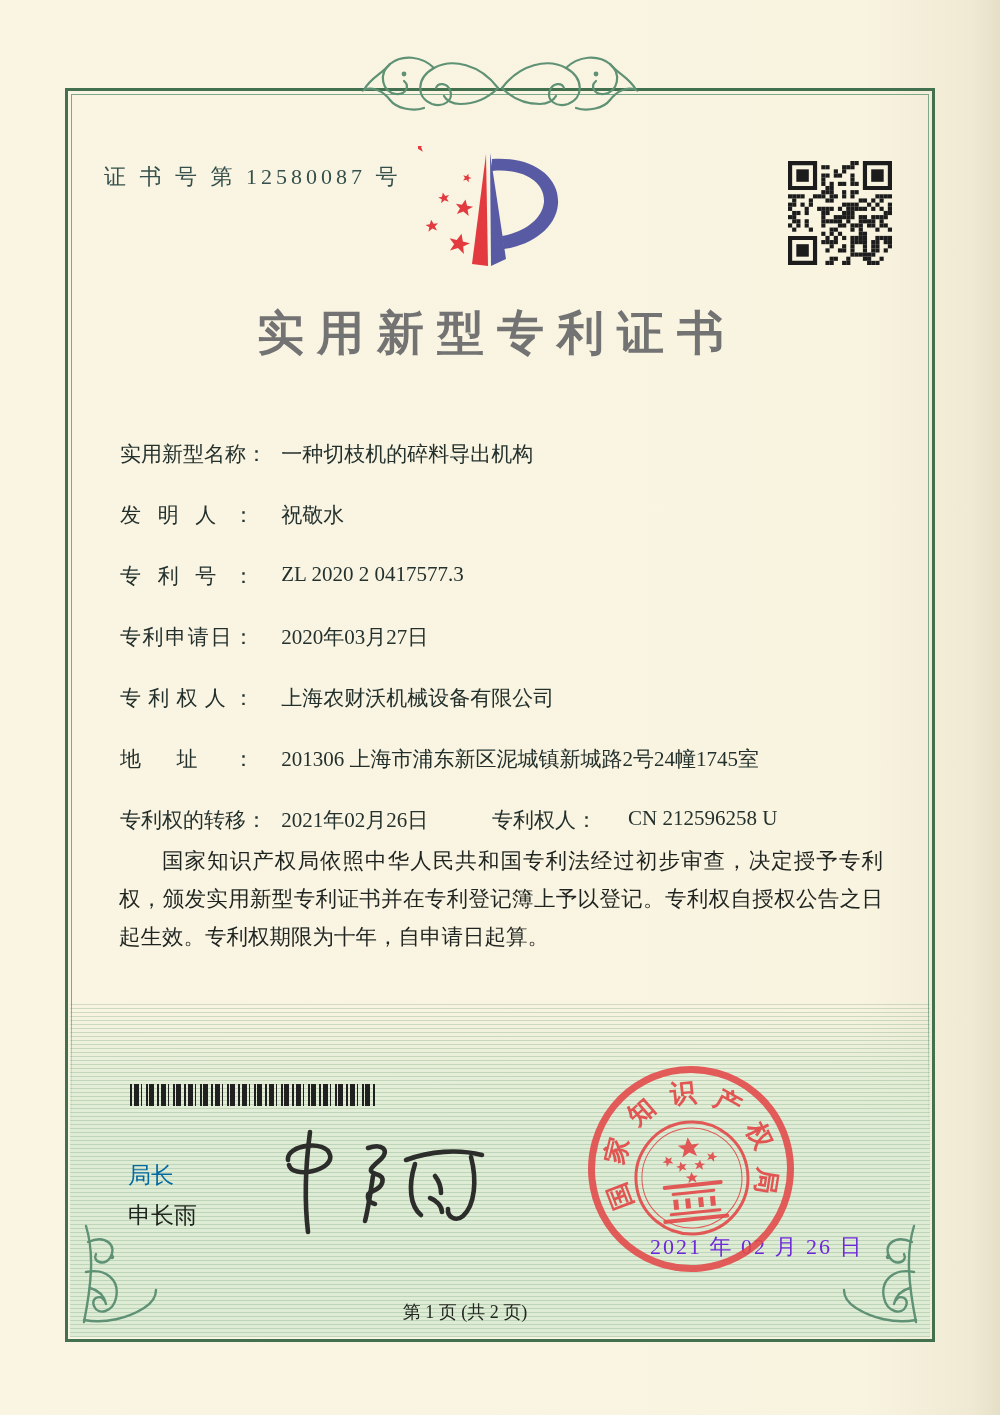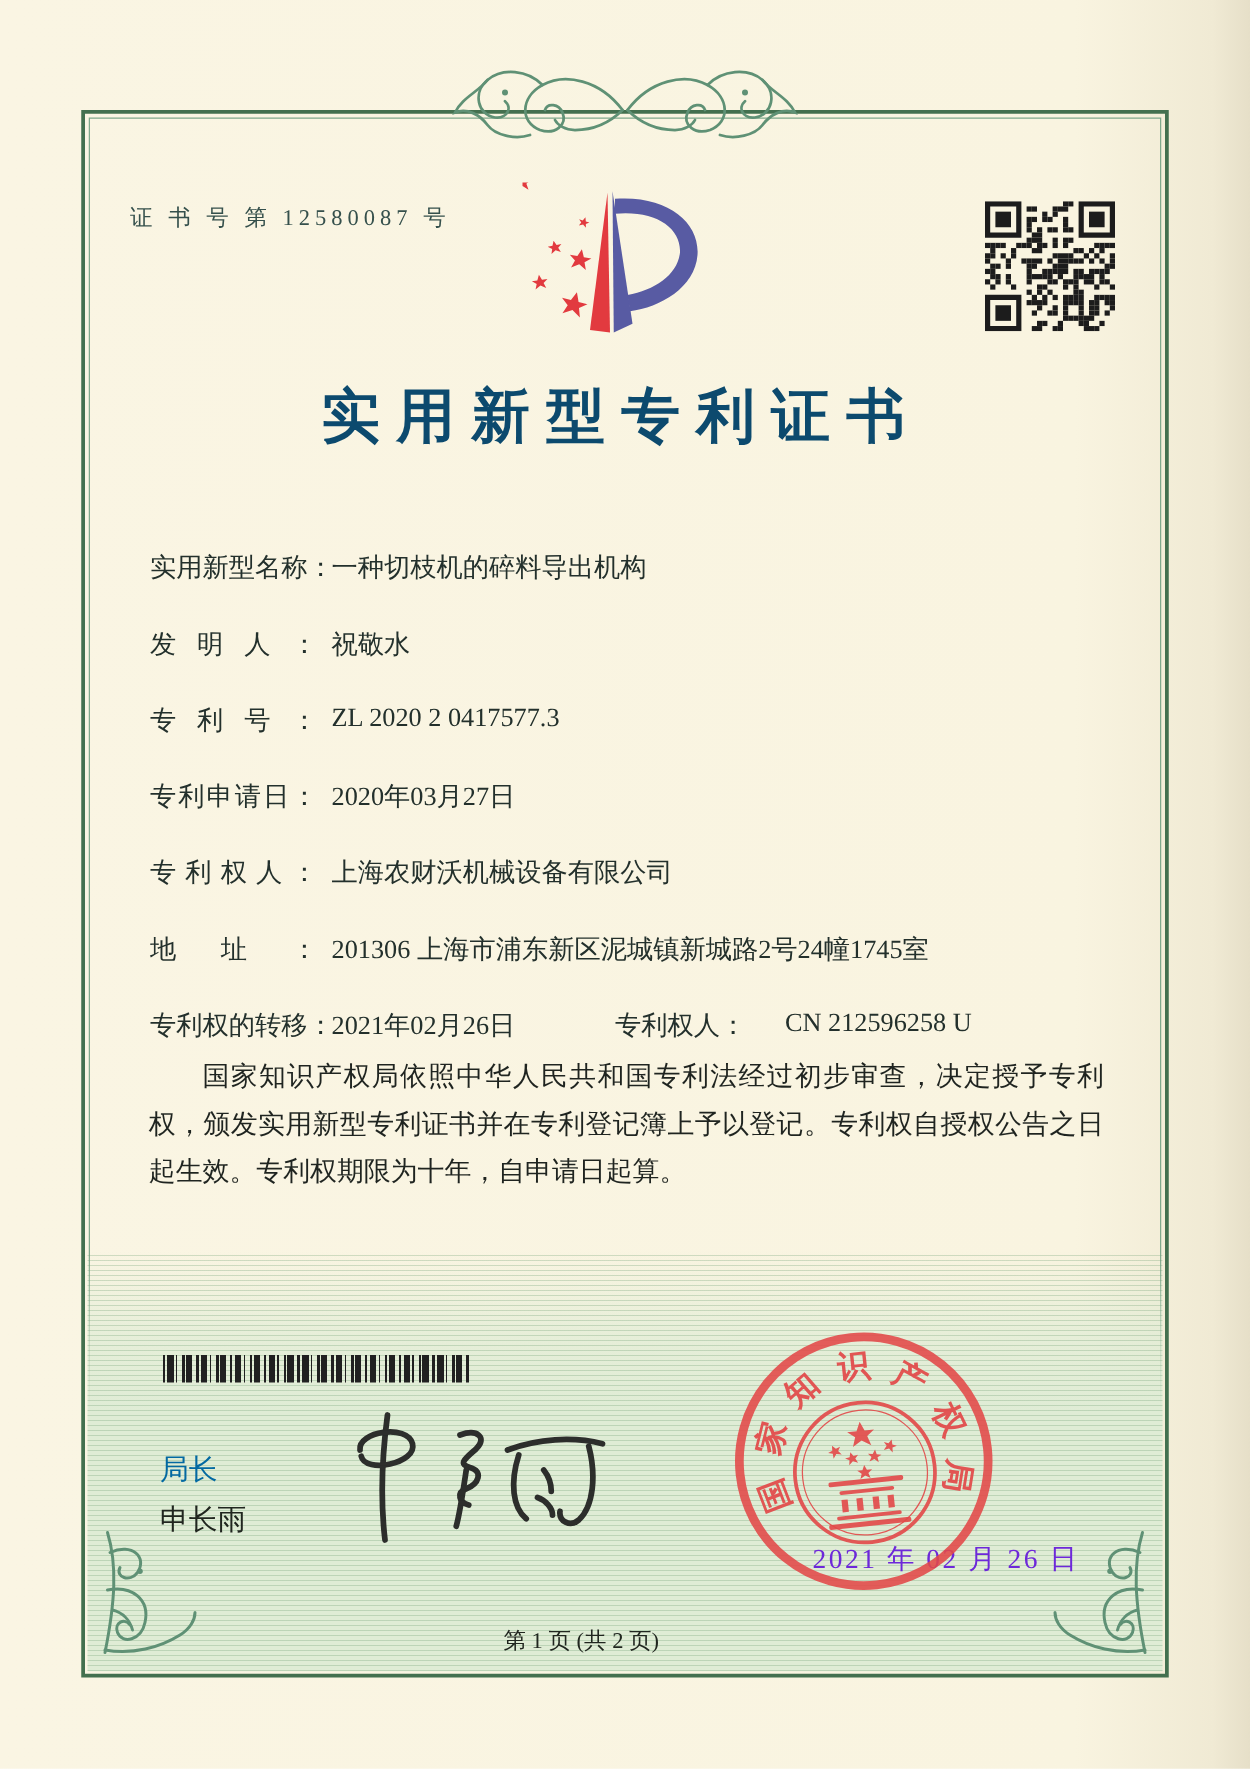--- a/index.html
+++ b/index.html
@@ -11,32 +11,32 @@
   
   .frame{position:absolute;left:65px;top:88px;width:864px;height:1248px;
          border:3px solid #43704f;}
   .frame-inner{position:absolute;inset:3px;border:1px solid #7fa88b;}
   .band{position:absolute;left:2px;right:2px;bottom:2px;height:336px;
         background:
           repeating-linear-gradient(0deg, rgba(110,158,114,.30) 0 1px, rgba(110,158,114,0) 1px 4px),
           linear-gradient(180deg, rgba(223,236,213,0) 0, rgba(223,236,213,.75) 70px, #dfecd5 130px);}
 
   
-  .certno{left:104px;top:162px;font-size:18px;letter-spacing:4px;color:#35504c;}
+  .certno{left:104px;top:162px;font-size:22px;letter-spacing:4px;color:#35504c;}
   .qr{left:788px;top:161px;width:104px;height:104px;}
   .logo{left:418px;top:146px;width:160px;height:140px;}
 
   .title{left:65px;top:302px;width:864px;text-align:center;font-size:47px;font-weight:700;
-         letter-spacing:13px;color:#0c4a6e;}
+         letter-spacing:13px;color:#737373;}
 
   
   .row{left:120px;height:30px;font-size:21px;color:#23302c;white-space:nowrap;}
   .row .lb{display:inline-block;width:134px;text-align:justify;text-align-last:justify;
            vertical-align:top;}
-  .row .val{display:inline-block;margin-left:6px;vertical-align:top;text-align:right;}
+  .row .val{display:inline-block;margin-left:22px;vertical-align:top;text-align:right;}
   .lb2{position:absolute;left:372px;top:0;}
   .val2{position:absolute;left:508px;top:0;}
 
   
   .paras{left:119px;top:842px;width:764px;font-size:21.5px;line-height:38px;
          color:#1f2420;text-align:justify;}
   .paras p{margin:0;text-indent:2em;}
 
   
   .barcode{left:130px;top:1084px;width:246px;height:22px;

